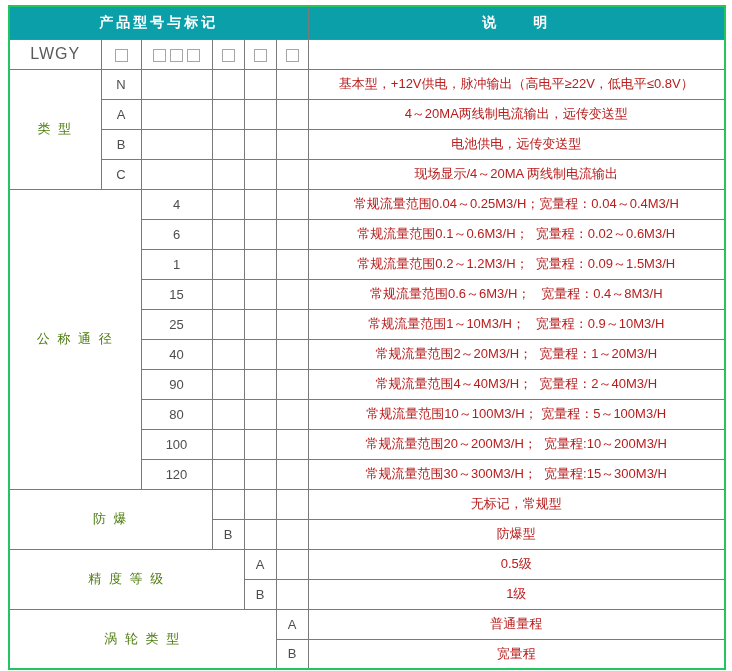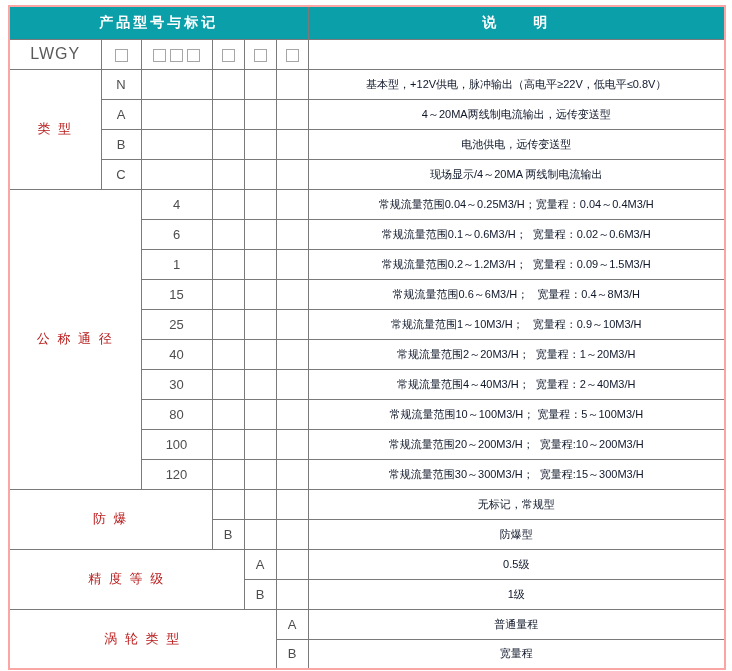--- a/index.html
+++ b/index.html
@@ -12,21 +12,21 @@
     width: 732px;
     height: 671px;
     box-sizing: border-box;
     padding: 5px 8px 7px 8px;
     background: #ffffff;
   }
   table.spec {
     border-collapse: collapse;
     table-layout: fixed;
     width: 716px;
-    border: 2px solid #fca5a5;
+    border: 2px solid #22c55e;
     color: #4d4d4d;
     font-size: 13px;
   }
   table.spec td, table.spec th {
     border: 1px solid #7a7a7a;
     text-align: center;
     vertical-align: middle;
     padding: 0 2px;
     overflow: hidden;
   }
@@ -40,30 +40,30 @@
     letter-spacing: 3px;
     border-color: #4a4a4a;
   }
   td.model-code {
     font-size: 16px;
     letter-spacing: 1px;
     color: #5a5a5a;
   }
   td.group-label {
     letter-spacing: 2px;
-    color: #b91c1c;
+    color: #4d7c0f;
   }
   td.code-cell {
     font-size: 13px;
     color: #4d4d4d;
   }
   td.desc-cell {
     white-space: pre;
-    font-size: 11px;
-    color: #0f172a;
+    font-size: 13px;
+    color: #b91c1c;
   }
   span.box {
     display: inline-block;
     width: 11px;
     height: 11px;
     border: 1px solid #a6a6a6;
     background: #ffffff;
     vertical-align: middle;
     margin: 0 2px;
   }
@@ -170,21 +170,21 @@
       <td class="desc-cell">常规流量范围1～10M3/H；   宽量程：0.9～10M3/H</td>
     </tr>
     <tr class="data-row">
       <td class="code-cell">40</td>
       <td></td>
           <td></td>
           <td></td>
       <td class="desc-cell">常规流量范围2～20M3/H；  宽量程：1～20M3/H</td>
     </tr>
     <tr class="data-row">
-      <td class="code-cell">30</td>
+      <td class="code-cell">90</td>
       <td></td>
           <td></td>
           <td></td>
       <td class="desc-cell">常规流量范围4～40M3/H；  宽量程：2～40M3/H</td>
     </tr>
     <tr class="data-row">
       <td class="code-cell">80</td>
       <td></td>
           <td></td>
           <td></td>

